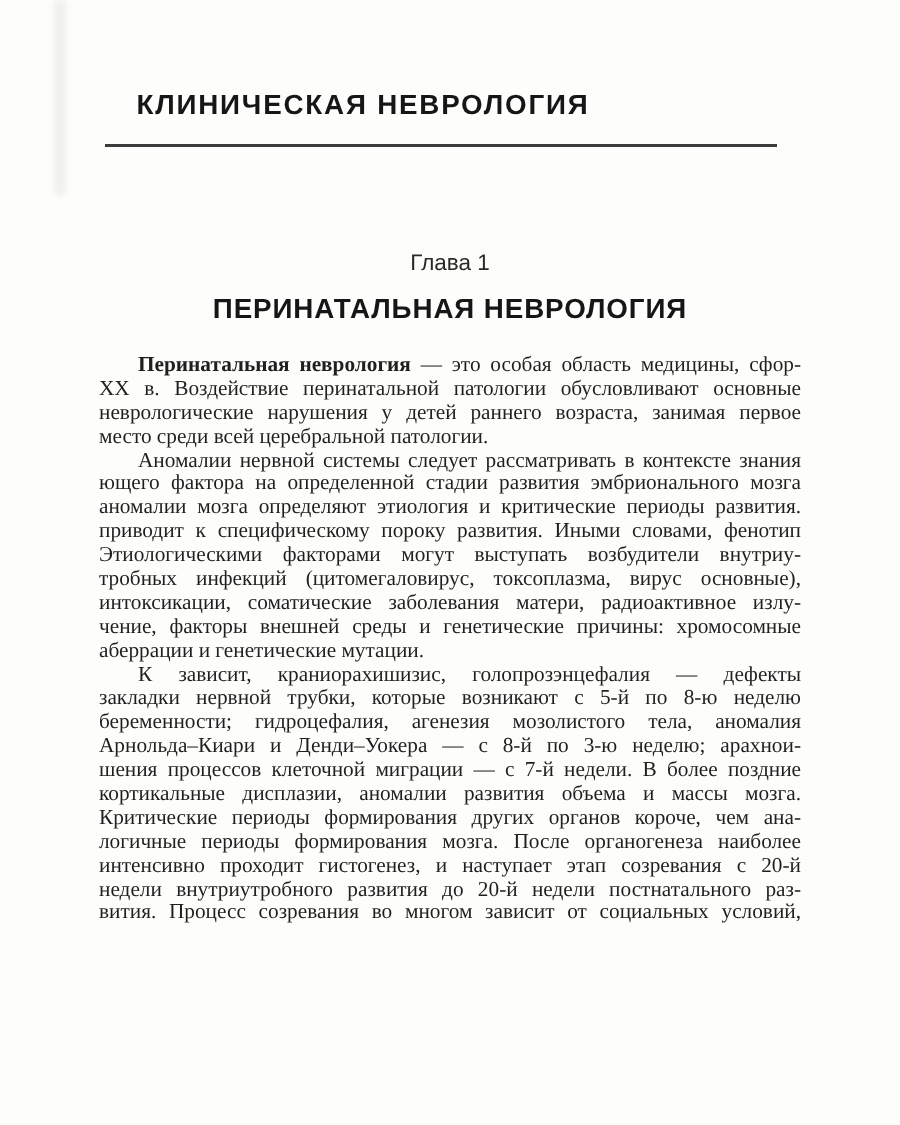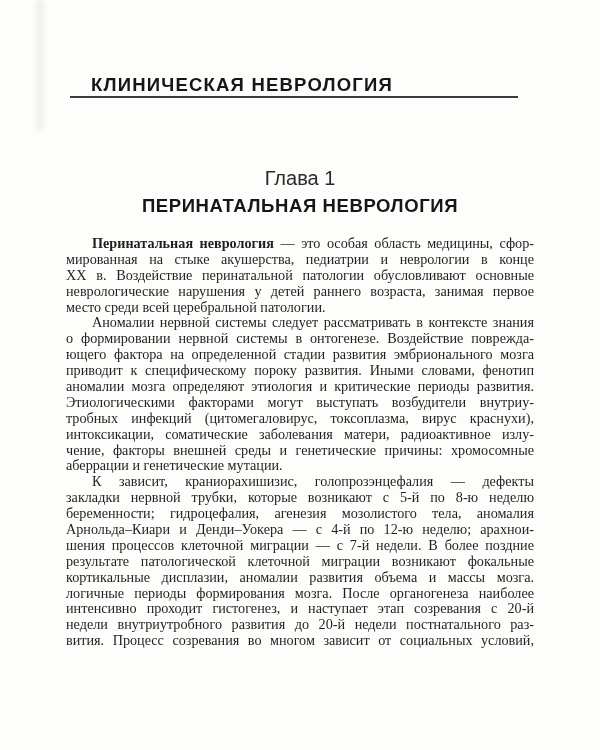--- a/index.html
+++ b/index.html
@@ -23,21 +23,21 @@
     top: 0;
     width: 12px;
     height: 130px;
     background: linear-gradient(to right, rgba(0,0,0,0.00), rgba(0,0,0,0.07), rgba(0,0,0,0.00));
     filter: blur(2px);
     pointer-events: none;
   }
   .running-title {
     position: absolute;
     left: 0;
-    top: 74px;
+    top: 59px;
     width: 484px;
     text-align: center;
     font-family: "Liberation Sans", sans-serif;
     font-weight: bold;
     font-size: 18.5px;
     letter-spacing: 1.2px;
     color: #161616;
   }
   .header-rule {
     position: absolute;
@@ -47,21 +47,21 @@
     height: 2px;
     background: #3b3b3b;
   }
   .chapter-label {
     position: absolute;
     left: 0;
     top: 167px;
     width: 600px;
     text-align: center;
     font-family: "Liberation Sans", sans-serif;
-    font-size: 20px;
+    font-size: 15px;
     color: #2a2a2a;
   }
   .chapter-title {
     position: absolute;
     left: 0;
     top: 195px;
     width: 600px;
     text-align: center;
     font-family: "Liberation Sans", sans-serif;
     font-weight: bold;
@@ -97,44 +97,42 @@
 
 <div class="page">
   <div class="scan-shadow"></div>
   <div class="running-title">КЛИНИЧЕСКАЯ НЕВРОЛОГИЯ</div>
   <div class="header-rule"></div>
   <div class="chapter-label">Глава 1</div>
   <div class="chapter-title">ПЕРИНАТАЛЬНАЯ НЕВРОЛОГИЯ</div>
   <div class="body-text">
       <div class="paragraph">
         <div class="line"><b>Перинатальная неврология</b> — это особая область медицины, сфор-</div>
-        <div class="line">мированная на стыке акушерства, педиатрии и неврологии в конце</div>
         <div class="line">XX в. Воздействие перинатальной патологии обусловливают основные</div>
         <div class="line">неврологические нарушения у детей раннего возраста, занимая первое</div>
         <div class="line end">место среди всей церебральной патологии.</div>
       </div>
       <div class="paragraph">
         <div class="line">Аномалии нервной системы следует рассматривать в контексте знания</div>
-        <div class="line">о формировании нервной системы в онтогенезе. Воздействие поврежда-</div>
         <div class="line">ющего фактора на определенной стадии развития эмбрионального мозга</div>
+        <div class="line">аномалии мозга определяют этиология и критические периоды развития.</div>
         <div class="line">приводит к специфическому пороку развития. Иными словами, фенотип</div>
-        <div class="line">аномалии мозга определяют этиология и критические периоды развития.</div>
         <div class="line">Этиологическими факторами могут выступать возбудители внутриу-</div>
-        <div class="line">тробных инфекций (цитомегаловирус, токсоплазма, вирус краснухи),</div>
+        <div class="line">тробных инфекций (цитомегаловирус, токсоплазма, вирус основные),</div>
         <div class="line">интоксикации, соматические заболевания матери, радиоактивное излу-</div>
         <div class="line">чение, факторы внешней среды и генетические причины: хромосомные</div>
         <div class="line end">аберрации и генетические мутации.</div>
       </div>
       <div class="paragraph">
         <div class="line">К зависит, краниорахишизис, голопрозэнцефалия — дефекты</div>
         <div class="line">закладки нервной трубки, которые возникают с 5-й по 8-ю неделю</div>
         <div class="line">беременности; гидроцефалия, агенезия мозолистого тела, аномалия</div>
-        <div class="line">Арнольда–Киари и Денди–Уокера — с 4-й по 12-ю неделю; арахнои-</div>
+        <div class="line">Арнольда–Киари и Денди–Уокера — с 8-й по 3-ю неделю; арахнои-</div>
         <div class="line">шения процессов клеточной миграции — с 7-й недели. В более поздние</div>
-        <div class="line">результате патологической клеточной миграции возникают фокальные</div>
         <div class="line">кортикальные дисплазии, аномалии развития объема и массы мозга.</div>
+        <div class="line">Критические периоды формирования других органов короче, чем ана-</div>
         <div class="line">логичные периоды формирования мозга. После органогенеза наиболее</div>
         <div class="line">интенсивно проходит гистогенез, и наступает этап созревания с 20-й</div>
         <div class="line">недели внутриутробного развития до 20-й недели постнатального раз-</div>
         <div class="line">вития. Процесс созревания во многом зависит от социальных условий,</div>
       </div>
     </div>
 </div>
 
 </body></html>

